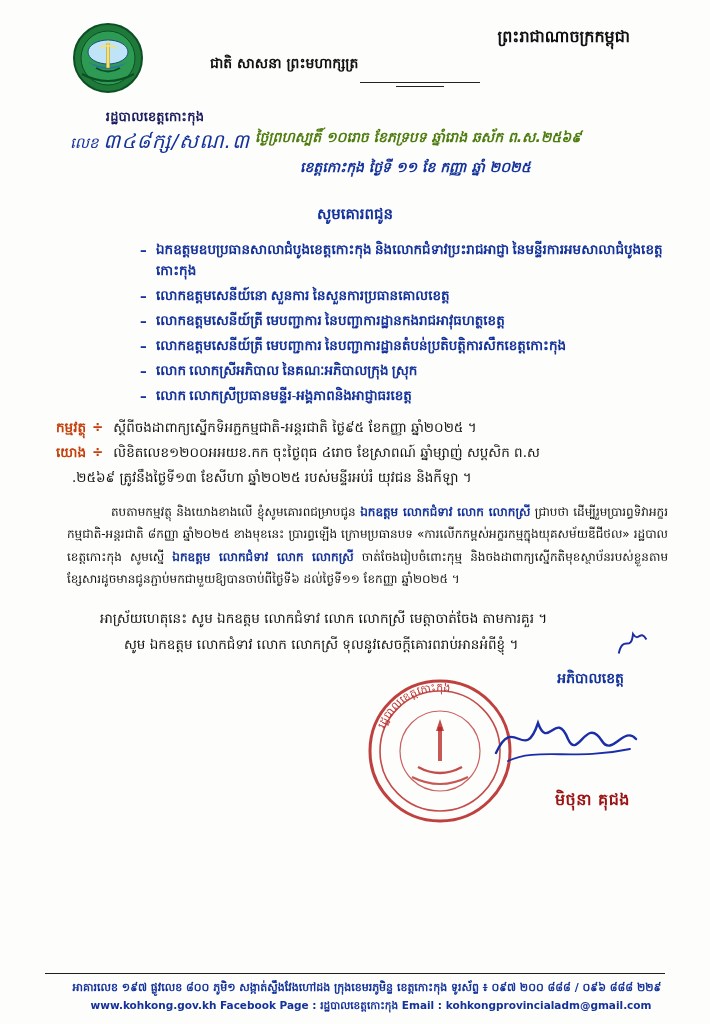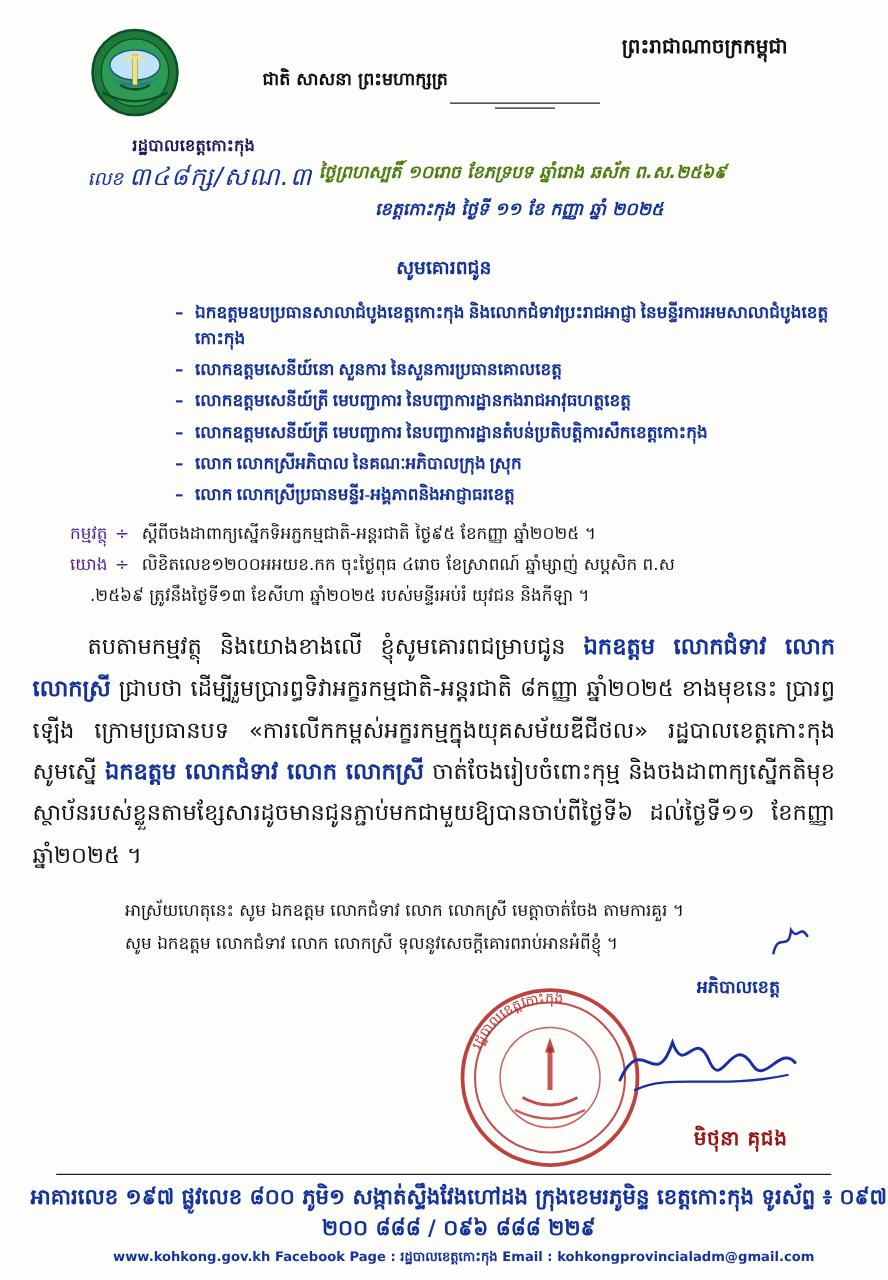--- a/index.html
+++ b/index.html
@@ -153,57 +153,57 @@
     margin-top: 10px;
   }
   .field-row {
     display: flex;
     font-size: 13.5px;
     line-height: 1.7;
     color: #111;
     margin-bottom: 2px;
   }
   .field-row .label {
-    color: #4c1d95;
-    font-weight: normal;
+    color: #c2410c;
+    font-weight: bold;
     flex: 0 0 auto;
     white-space: nowrap;
   }
   .field-row .value {
     flex: 1 1 auto;
     padding-left: 4px;
   }
   .field-cont {
     font-size: 13.5px;
     line-height: 1.7;
     padding-left: 16px;
   }
 
   .para {
-    font-size: 18px;
+    font-size: 12px;
     line-height: 1.85;
     color: #111;
-    padding: 0 42px 0 26px;
+    padding: 0 42px 0 67px;
     text-align: justify;
     margin-top: 12px;
     text-indent: 44px;
   }
   .para .blue { color: #14329b; font-weight: bold; }
 
   .closing1 {
     font-size: 13.5px;
     line-height: 1.9;
     padding: 0 42px 0 56px;
     margin-top: 16px;
     text-indent: 44px;
   }
   .closing2 {
     font-size: 13.5px;
     line-height: 1.9;
-    padding: 0 42px 0 56px;
+    padding: 0 42px 0 80px;
     text-indent: 44px;
     position: relative;
   }
   .signflick {
     position: absolute;
     right: 60px;
     top: -6px;
     color: #1c2fa0;
     font-size: 26px;
     transform: rotate(-12deg);
@@ -255,21 +255,21 @@
     bottom: 10px;
     width: 710px;
     text-align: center;
   }
   .footer-rule {
     width: 620px;
     margin: 0 auto 6px auto;
     border-top: 1.3px solid #1f1f1f;
   }
   .footer-line1 {
-    font-size: 17px;
+    font-size: 11px;
     color: #14329b;
     font-weight: bold;
     margin-bottom: 3px;
     padding-left: 24px;
   }
   .footer-line2 {
     font-size: 10.5px;
     color: #14329b;
     font-weight: bold;
     margin-left: 32px;

